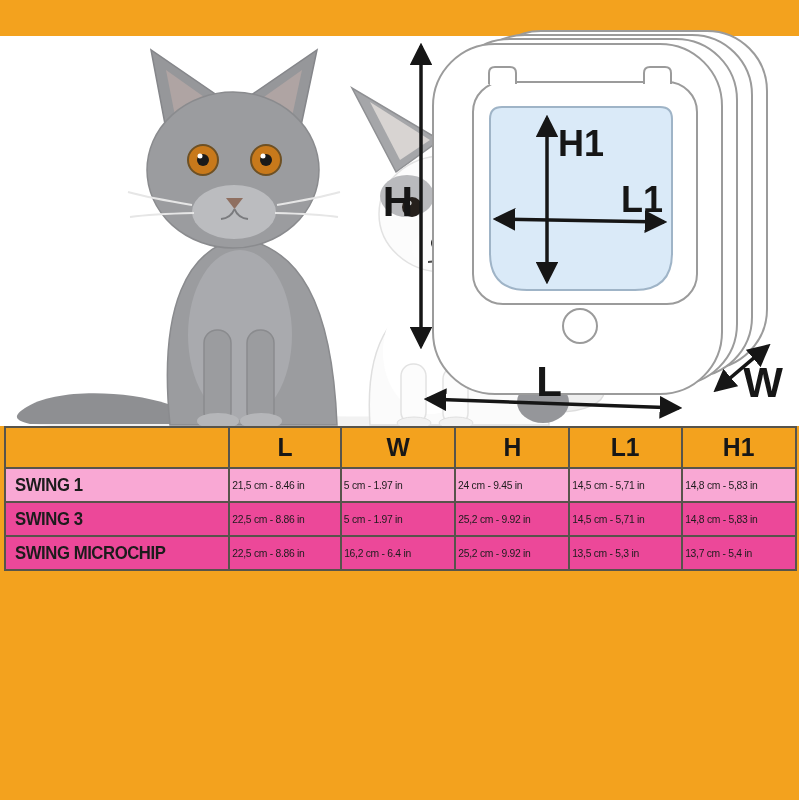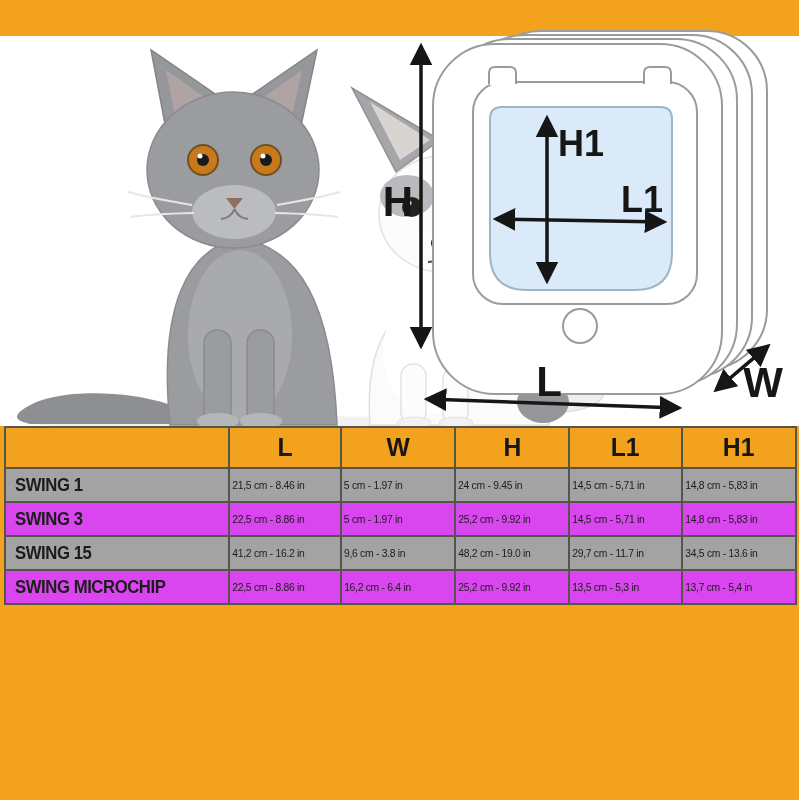--- a/index.html
+++ b/index.html
@@ -30,22 +30,22 @@
   }
   table.dims td{height:32px;}
   td.model{
     text-align:left;padding:0 2px 0 9px;
     font-weight:bold;font-size:19px;letter-spacing:-0.5px;
   }
   td.dim{text-align:left;font-size:11px;padding:0;}
   .cond{display:inline-block;transform:scaleX(0.88);transform-origin:left center;}
   .cond2{display:inline-block;transform:scaleX(0.94);transform-origin:center center;letter-spacing:-0.3px;}
   .condh{display:inline-block;transform:scaleX(0.95);transform-origin:center center;}
-  tr.alt{background:#a3a3a3;}
-  tr.plain{background:#d946ef;text-decoration:underline;}
+  tr.alt{background:#f9a8d4;}
+  tr.plain{background:#ec4899;text-decoration:underline;}
 
   .diag-label{font-family:"Liberation Sans",sans-serif;font-weight:bold;fill:#161616;}
 </style>
 </head>
 <body>
 
 <div class="banner"></div>
 
 <div class="top-section">
   <svg width="799" height="400" viewBox="0 26 799 400">
@@ -173,28 +173,20 @@
         <td class="dim"><span class="cond2">14,8 cm - 5,83 in</span></td>
       </tr>
       <tr class="plain">
         <td class="model"><span class="cond">SWING 3</span></td>
         <td class="dim"><span class="cond2">22,5 cm - 8.86 in</span></td>
         <td class="dim"><span class="cond2">5 cm - 1.97 in</span></td>
         <td class="dim"><span class="cond2">25,2 cm - 9.92 in</span></td>
         <td class="dim"><span class="cond2">14,5 cm - 5,71 in</span></td>
         <td class="dim"><span class="cond2">14,8 cm - 5,83 in</span></td>
       </tr>
-      <tr class="alt">
-        <td class="model"><span class="cond">SWING 15</span></td>
-        <td class="dim"><span class="cond2">41,2 cm - 16.2 in</span></td>
-        <td class="dim"><span class="cond2">9,6 cm - 3.8 in</span></td>
-        <td class="dim"><span class="cond2">48,2 cm - 19.0 in</span></td>
-        <td class="dim"><span class="cond2">29,7 cm - 11.7 in</span></td>
-        <td class="dim"><span class="cond2">34,5 cm - 13.6 in</span></td>
-      </tr>
       <tr class="plain">
         <td class="model"><span class="cond">SWING MICROCHIP</span></td>
         <td class="dim"><span class="cond2">22,5 cm - 8.86 in</span></td>
         <td class="dim"><span class="cond2">16,2 cm - 6.4 in</span></td>
         <td class="dim"><span class="cond2">25,2 cm - 9.92 in</span></td>
         <td class="dim"><span class="cond2">13,5 cm - 5,3 in</span></td>
         <td class="dim"><span class="cond2">13,7 cm - 5,4 in</span></td>
       </tr>
     </tbody>
   </table>

